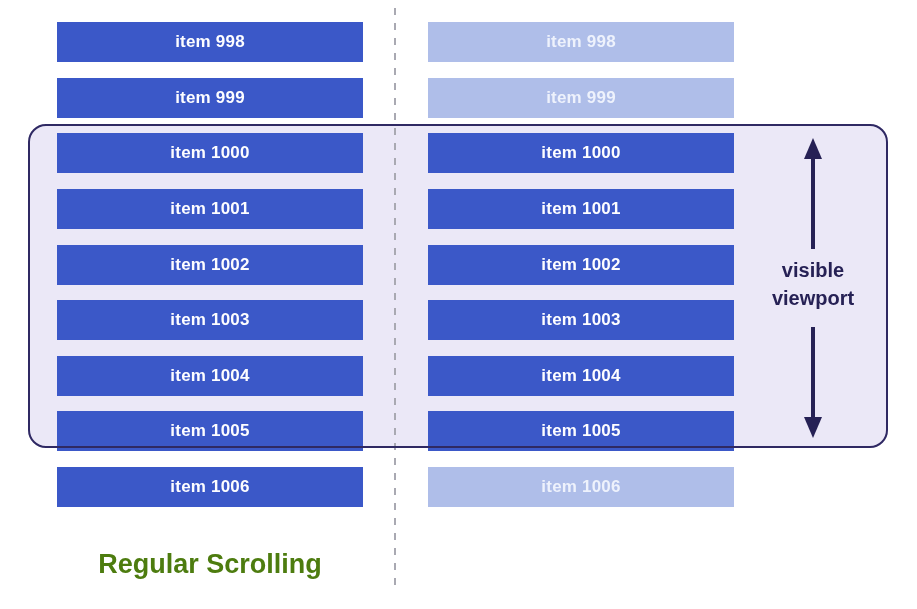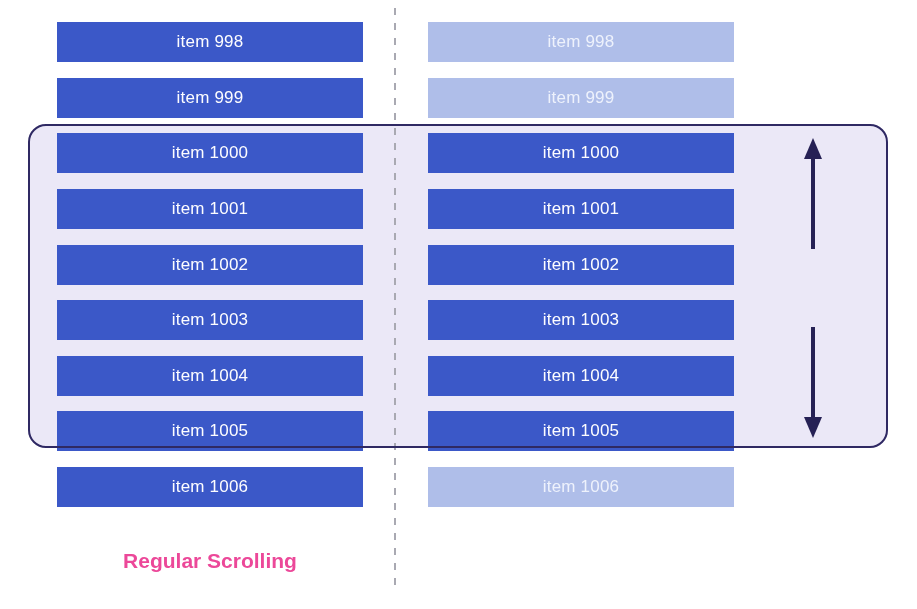--- a/index.html
+++ b/index.html
@@ -33,20 +33,21 @@
     border-radius: 18px;
     z-index: 3;
     pointer-events: none;
   }
   .column {
     position: absolute;
     top: 22px;
     width: 306px;
     height: 490px;
     z-index: 1;
+    font-weight: bold;
   }
   .column.left  { left: 57px; }
   .column.right { left: 428px; }
   .bar {
     position: absolute;
     left: 0;
     width: 306px;
     height: 40px;
     display: flex;
     align-items: center;
@@ -81,23 +82,23 @@
     font-weight: bold;
     line-height: 28px;
     color: var(--navy, #262155);
     z-index: 2;
   }
   .col-title {
     position: absolute;
     top: 549px;
     width: 306px;
     text-align: center;
-    font-size: 21px;
+    font-size: 27px;
     font-weight: bold;
-    color: #ec4899;
+    color: #4d7c0f;
     z-index: 1;
   }
   .col-title.left  { left: 57px; }
   .col-title.right { left: 424px; }
 </style>
 </head>
 <body>
 
 <div class="canvas">
 
@@ -130,16 +131,17 @@
 
   <div class="viewport-outline"></div>
 
   <svg class="viewport-arrow" viewBox="0 0 36 312" xmlns="http://www.w3.org/2000/svg">
     <polygon points="18,6 9,27 27,27" fill="#262155"></polygon>
     <rect x="16" y="25" width="4" height="92" fill="#262155"></rect>
     <rect x="16" y="195" width="4" height="92" fill="#262155"></rect>
     <polygon points="18,306 9,285 27,285" fill="#262155"></polygon>
   </svg>
 
+  <div class="viewport-label">visible viewport</div>
 
   <div class="col-title left">Regular Scrolling</div>
 
 </div>
 
 </body></html>

